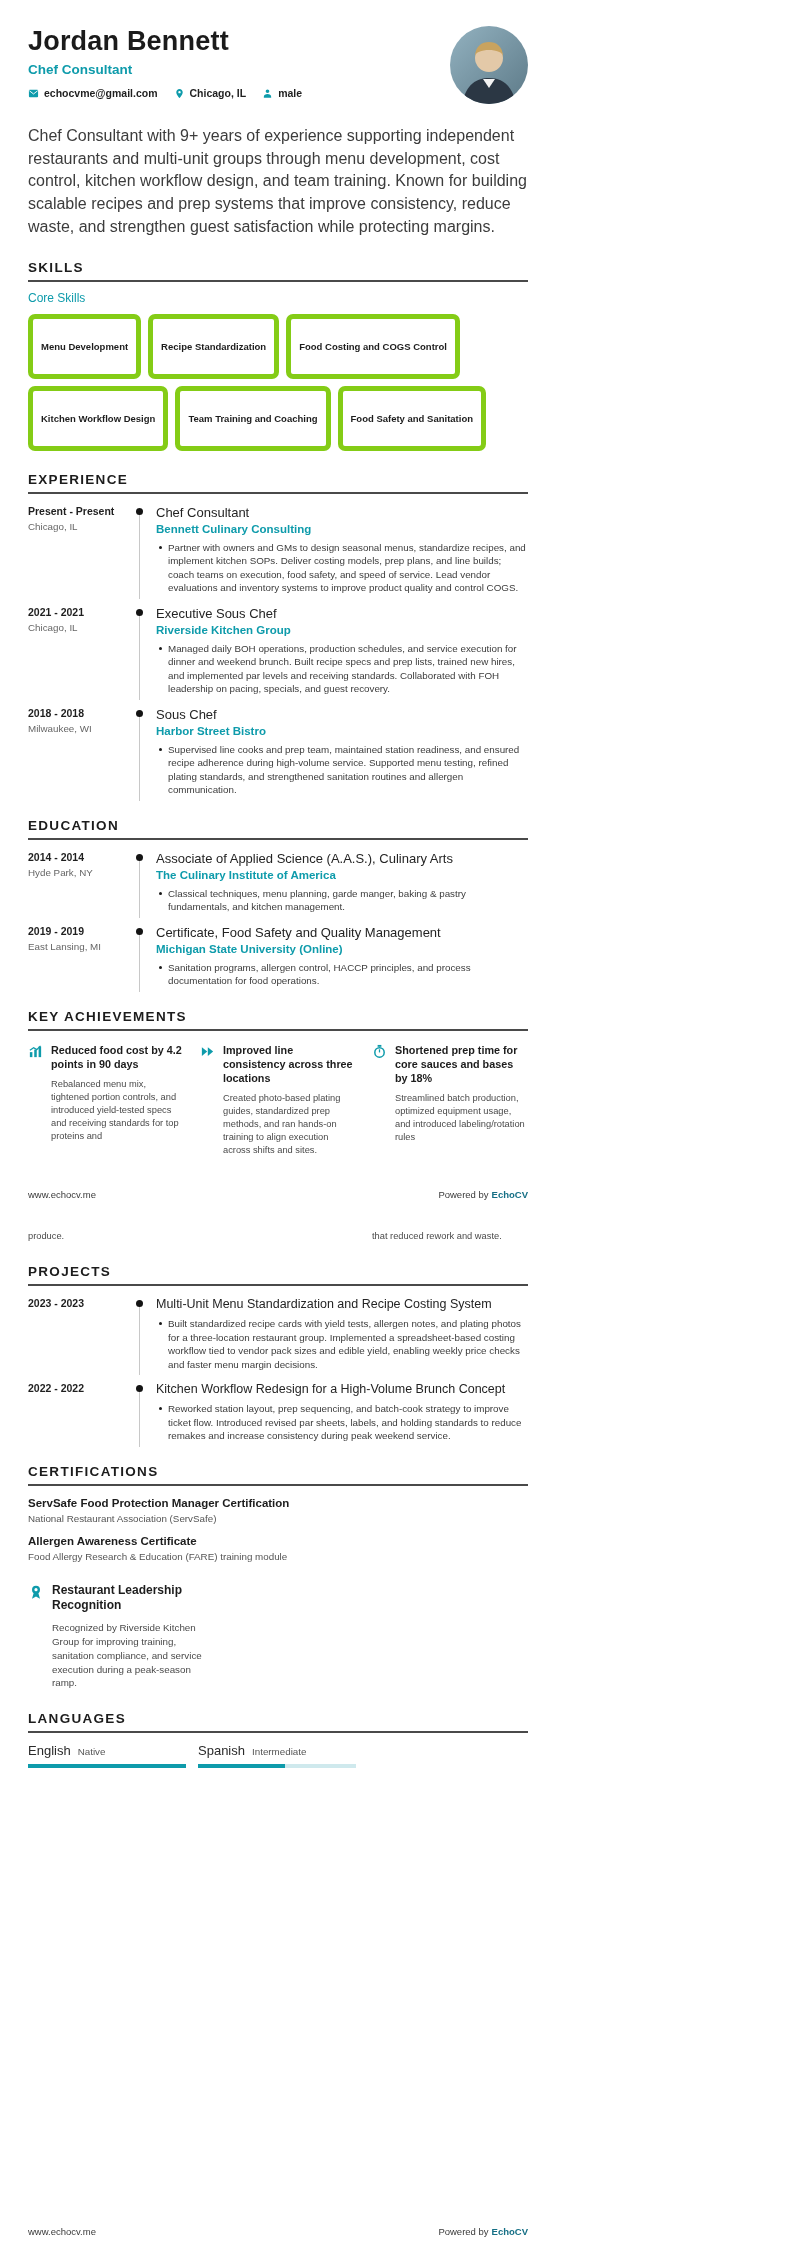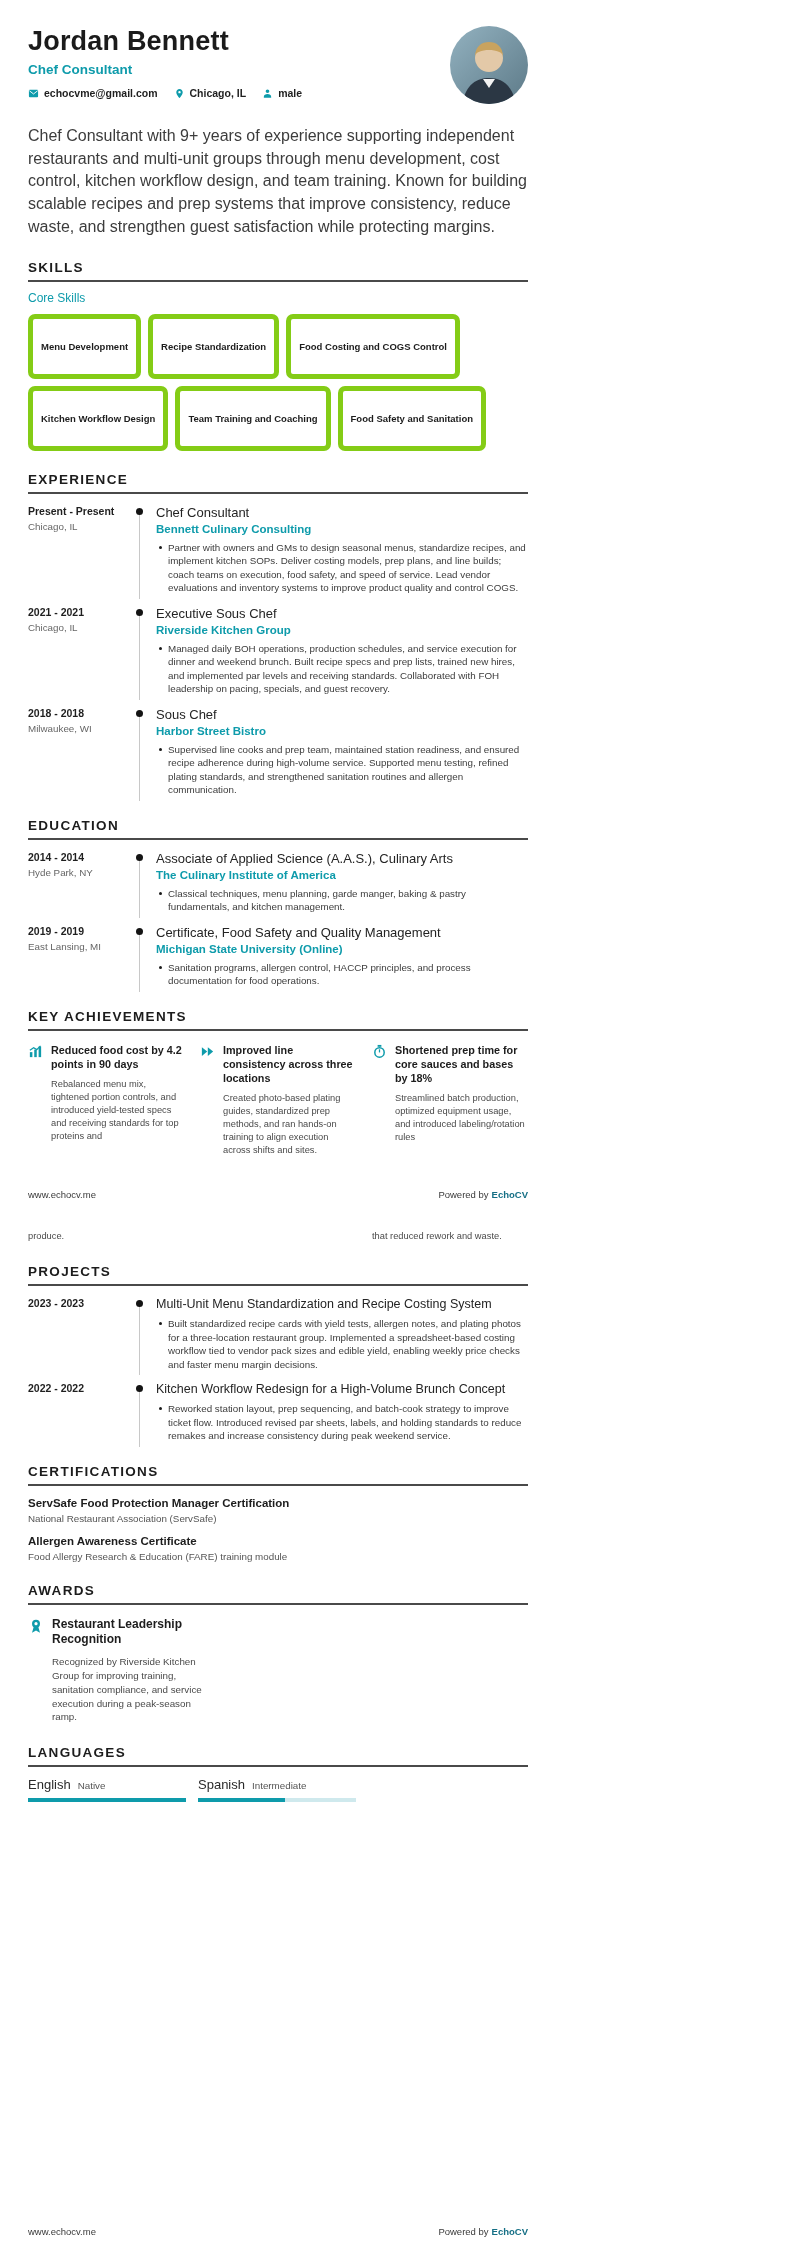--- a/index.html
+++ b/index.html
@@ -338,21 +338,20 @@
         <div class="cert-name">ServSafe Food Protection Manager Certification</div>
         <div class="cert-issuer">National Restaurant Association (ServSafe)</div>
       </div>
       <div class="cert">
         <div class="cert-name">Allergen Awareness Certificate</div>
         <div class="cert-issuer">Food Allergy Research &amp; Education (FARE) training module</div>
       </div>
     </div>
 
     <div class="sec">
-      <div class="sec-h">AWARDS</div>
       <div class="award">
         <div class="award-head">
           <svg viewBox="0 0 24 24">
               <circle cx="12" cy="8.5" r="6" fill="currentColor"></circle>
               <path d="M8.5 13.5 L6 22l6-3.4 6 3.4-2.5-8.5" fill="currentColor"></path>
               <circle cx="12" cy="8.5" r="2.4" fill="#ffffff"></circle>
             </svg>
           <span class="award-title">Restaurant Leadership Recognition</span>
         </div>
         <div class="award-text">Recognized by Riverside Kitchen Group for improving training, sanitation compliance, and service execution during a peak-season ramp.</div>

